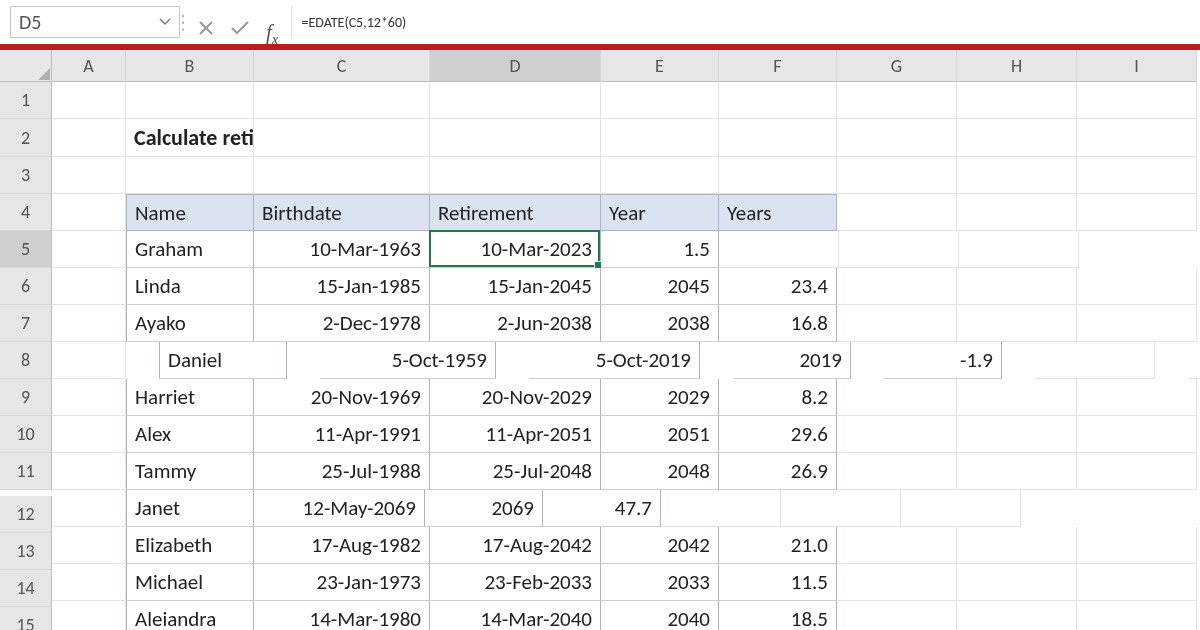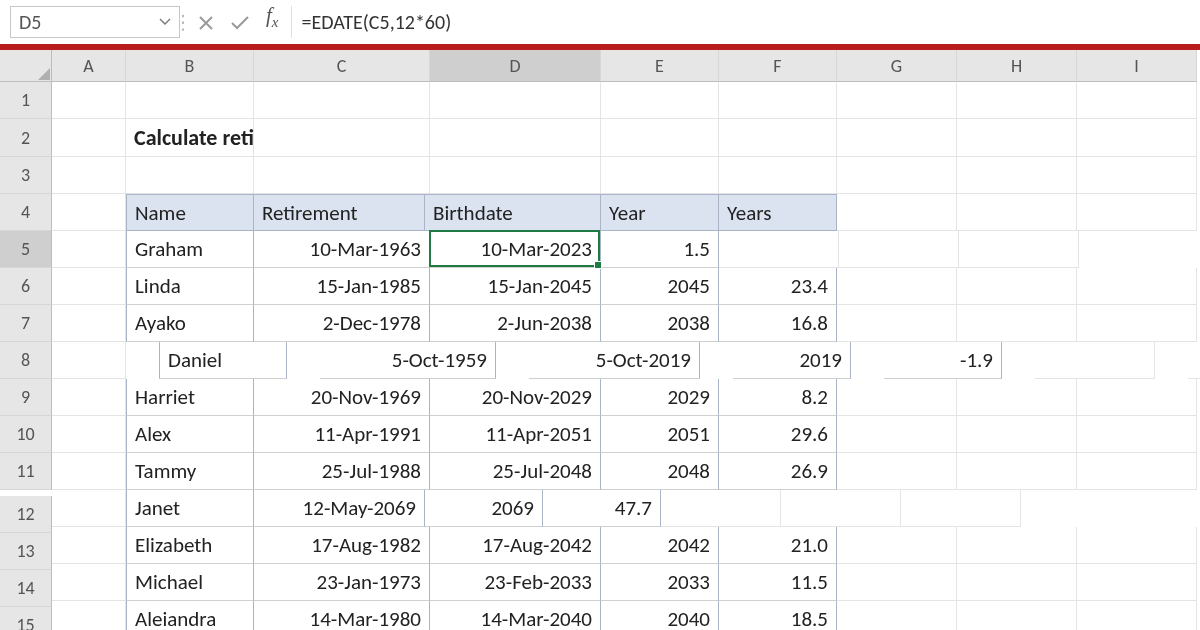--- a/index.html
+++ b/index.html
@@ -4,26 +4,26 @@
 <style>
   * { box-sizing: border-box; margin: 0; padding: 0; }
   html, body { font-family: Calibri, 'Segoe UI', Arial, sans-serif; background: #fff; overflow: hidden; font-size: 20px; color: #222; }
   .wrap { width: 1200px; height: 630px; position: relative; }
 
   
   .fbar { height: 50px; display: flex; align-items: stretch; border-bottom: 6px solid #b91c1c; background: #fff; }
   .namebox-wrap { width: 170px; display: flex; align-items: center; margin: 6px 0 6px 10px; border: 1px solid #c6c6c6; background: #fff; position: relative; }
   .namebox { flex: 1; padding: 4px 8px; color: #555; font-size: 20px; }
   .namebox-arrow { width: 28px; display: flex; align-items: center; justify-content: center; color: #777; font-size: 13px; }
-  .f-btns { display: flex; align-items: flex-end; gap: 16px; padding: 0 12px; margin: 13px 0; }
+  .f-btns { display: flex; align-items: flex-start; gap: 16px; padding: 0 12px; margin: 20px 0; }
   .fx-divider { width: 6px; display: flex; align-items: center; justify-content: center; color: #bbb; }
   .fx-btn { color: #999; font-size: 20px; display: flex; align-items: center; justify-content: center; }
   .fx-btn.ck { font-size: 22px; }
   .fx-label { font-style: italic; font-family: 'Times New Roman', serif; color: #555; font-size: 21px; }
-  .formula-input { flex: 1; display: flex; align-items: center; padding: 4px 10px; margin: 6px 6px 6px 0; border-left: 1px solid #e0e0e0; font-size: 20px; color: #333; }
+  .formula-input { flex: 1; display: flex; align-items: center; padding: 4px 10px; margin: 6px 6px 6px 0; border-left: 1px solid #e0e0e0; font-size: 14px; color: #333; }
 
   
   .grid { position: relative; }
   .corner { position: absolute; left: 0; top: 0; width: 52px; height: 32px; background: #e6e6e6; border-right: 1px solid #bdbdbd; border-bottom: 1px solid #bdbdbd; }
   .corner::after { content: ""; position: absolute; right: 1px; bottom: 1px; width: 0; height: 0; border-right: 12px solid #b0b0b0; border-top: 12px solid transparent; }
 
   .colheads { position: absolute; left: 52px; top: 0; height: 32px; display: flex; }
   .ch { height: 32px; display: flex; align-items: center; justify-content: center; border-right: 1px solid #d6d6d6; border-bottom: 1px solid #bdbdbd; background: #e6e6e6; color: #555; font-size: 18px; }
 
   .rowheads { position: absolute; left: 0; top: 32px; width: 52px; }
@@ -148,22 +148,22 @@
           <div class="cell col-D" style="width: 171px; height: 37px;"></div>
           <div class="cell col-E" style="width: 118px; height: 37px;"></div>
           <div class="cell col-F" style="width: 118px; height: 37px;"></div>
           <div class="cell col-G" style="width: 120px; height: 37px;"></div>
           <div class="cell col-H" style="width: 120px; height: 37px;"></div>
           <div class="cell col-I" style="width: 120px; height: 37px;"></div>
         </div>
         <div class="row" style="height: 37px;">
           <div class="cell col-A" style="width: 74px; height: 37px;"></div>
           <div class="cell col-B header first" style="width: 128px; height: 37px;">Name</div>
+          <div class="cell col-C header" style="width: 176px; height: 37px;">Birthdate</div>
           <div class="cell col-D header" style="width: 171px; height: 37px;">Retirement</div>
-          <div class="cell col-C header" style="width: 176px; height: 37px;">Birthdate</div>
           <div class="cell col-E header" style="width: 118px; height: 37px;">Year</div>
           <div class="cell col-F header" style="width: 118px; height: 37px;">Years</div>
           <div class="cell col-G" style="width: 120px; height: 37px;"></div>
           <div class="cell col-H" style="width: 120px; height: 37px;"></div>
           <div class="cell col-I" style="width: 120px; height: 37px;"></div>
         </div>
         <div class="row" style="height: 37px;">
           <div class="cell col-A" style="width: 74px; height: 37px;"></div>
           <div class="cell col-B tb first" style="width: 128px; height: 37px;">Graham</div>
           <div class="cell col-C tb r" style="width: 176px; height: 37px;">10-Mar-1963</div>

